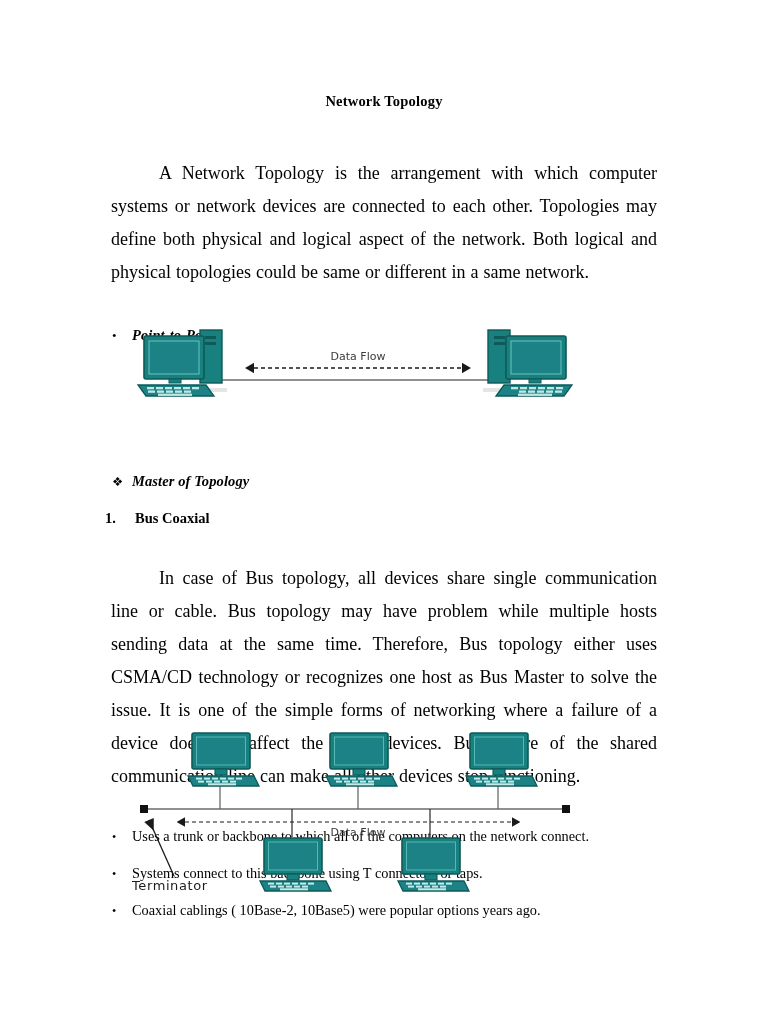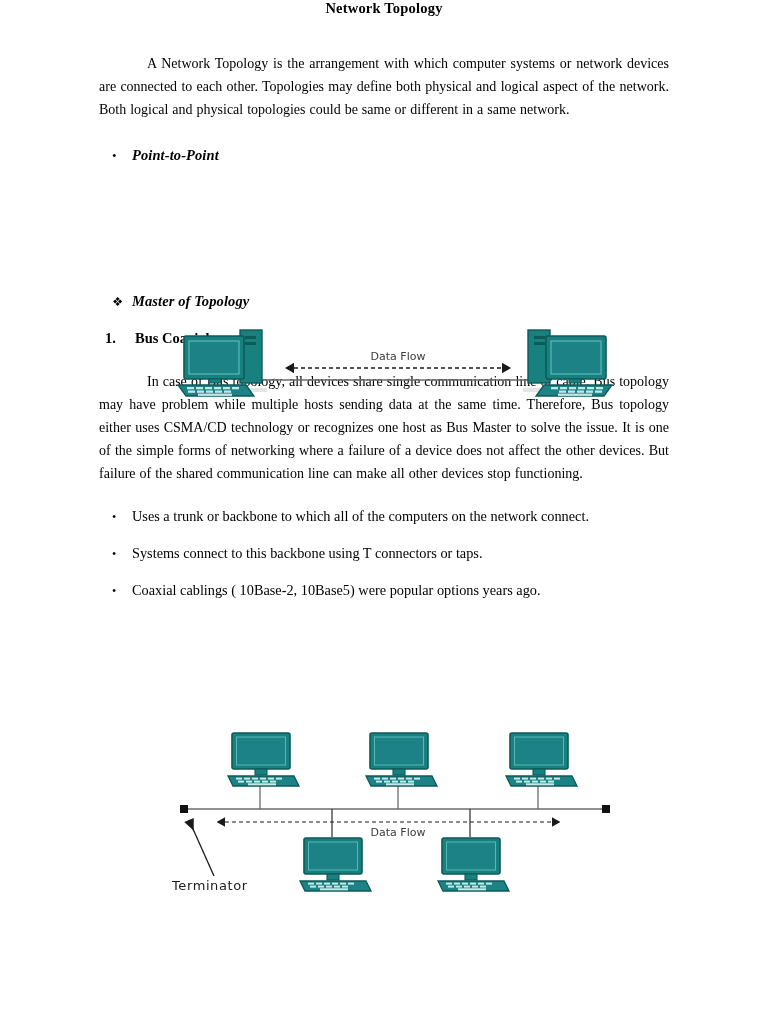--- a/index.html
+++ b/index.html
@@ -30,27 +30,28 @@
     top: 0;
     width: 578px;
   }
 
   .doc-title {
     text-align: center;
     font-weight: bold;
     font-size: 14.5px;
     letter-spacing: 0.2px;
     margin: 0;
+    padding-top: 93px;
   }
 
   p.body-par {
     text-align: justify;
-    font-size: 14px;
-    line-height: 23px;
-    margin: 4px;
+    font-size: 18px;
+    line-height: 33px;
+    margin: 16px;
     text-indent: 48px;
     word-spacing: 0.5px;
   }
 
   .gap-large { height: 31px; }
   .gap-med { height: 22px; }
   .gap-small { height: 14px; }
 
   
   .bullet-head {
@@ -102,21 +103,20 @@
   .blist li .bmark {
     width: 37px;
     padding-left: 17px;
     box-sizing: border-box;
     font-size: 12px;
   }
 
   
   .diagram {
     position: relative;
-    margin-left: 40px;
   }
   #p2p-diagram {
     position: absolute;
     left: 130px;
     top: 326px;
     width: 450px;
     height: 74px;
   }
   #bus-diagram {
     position: absolute;

